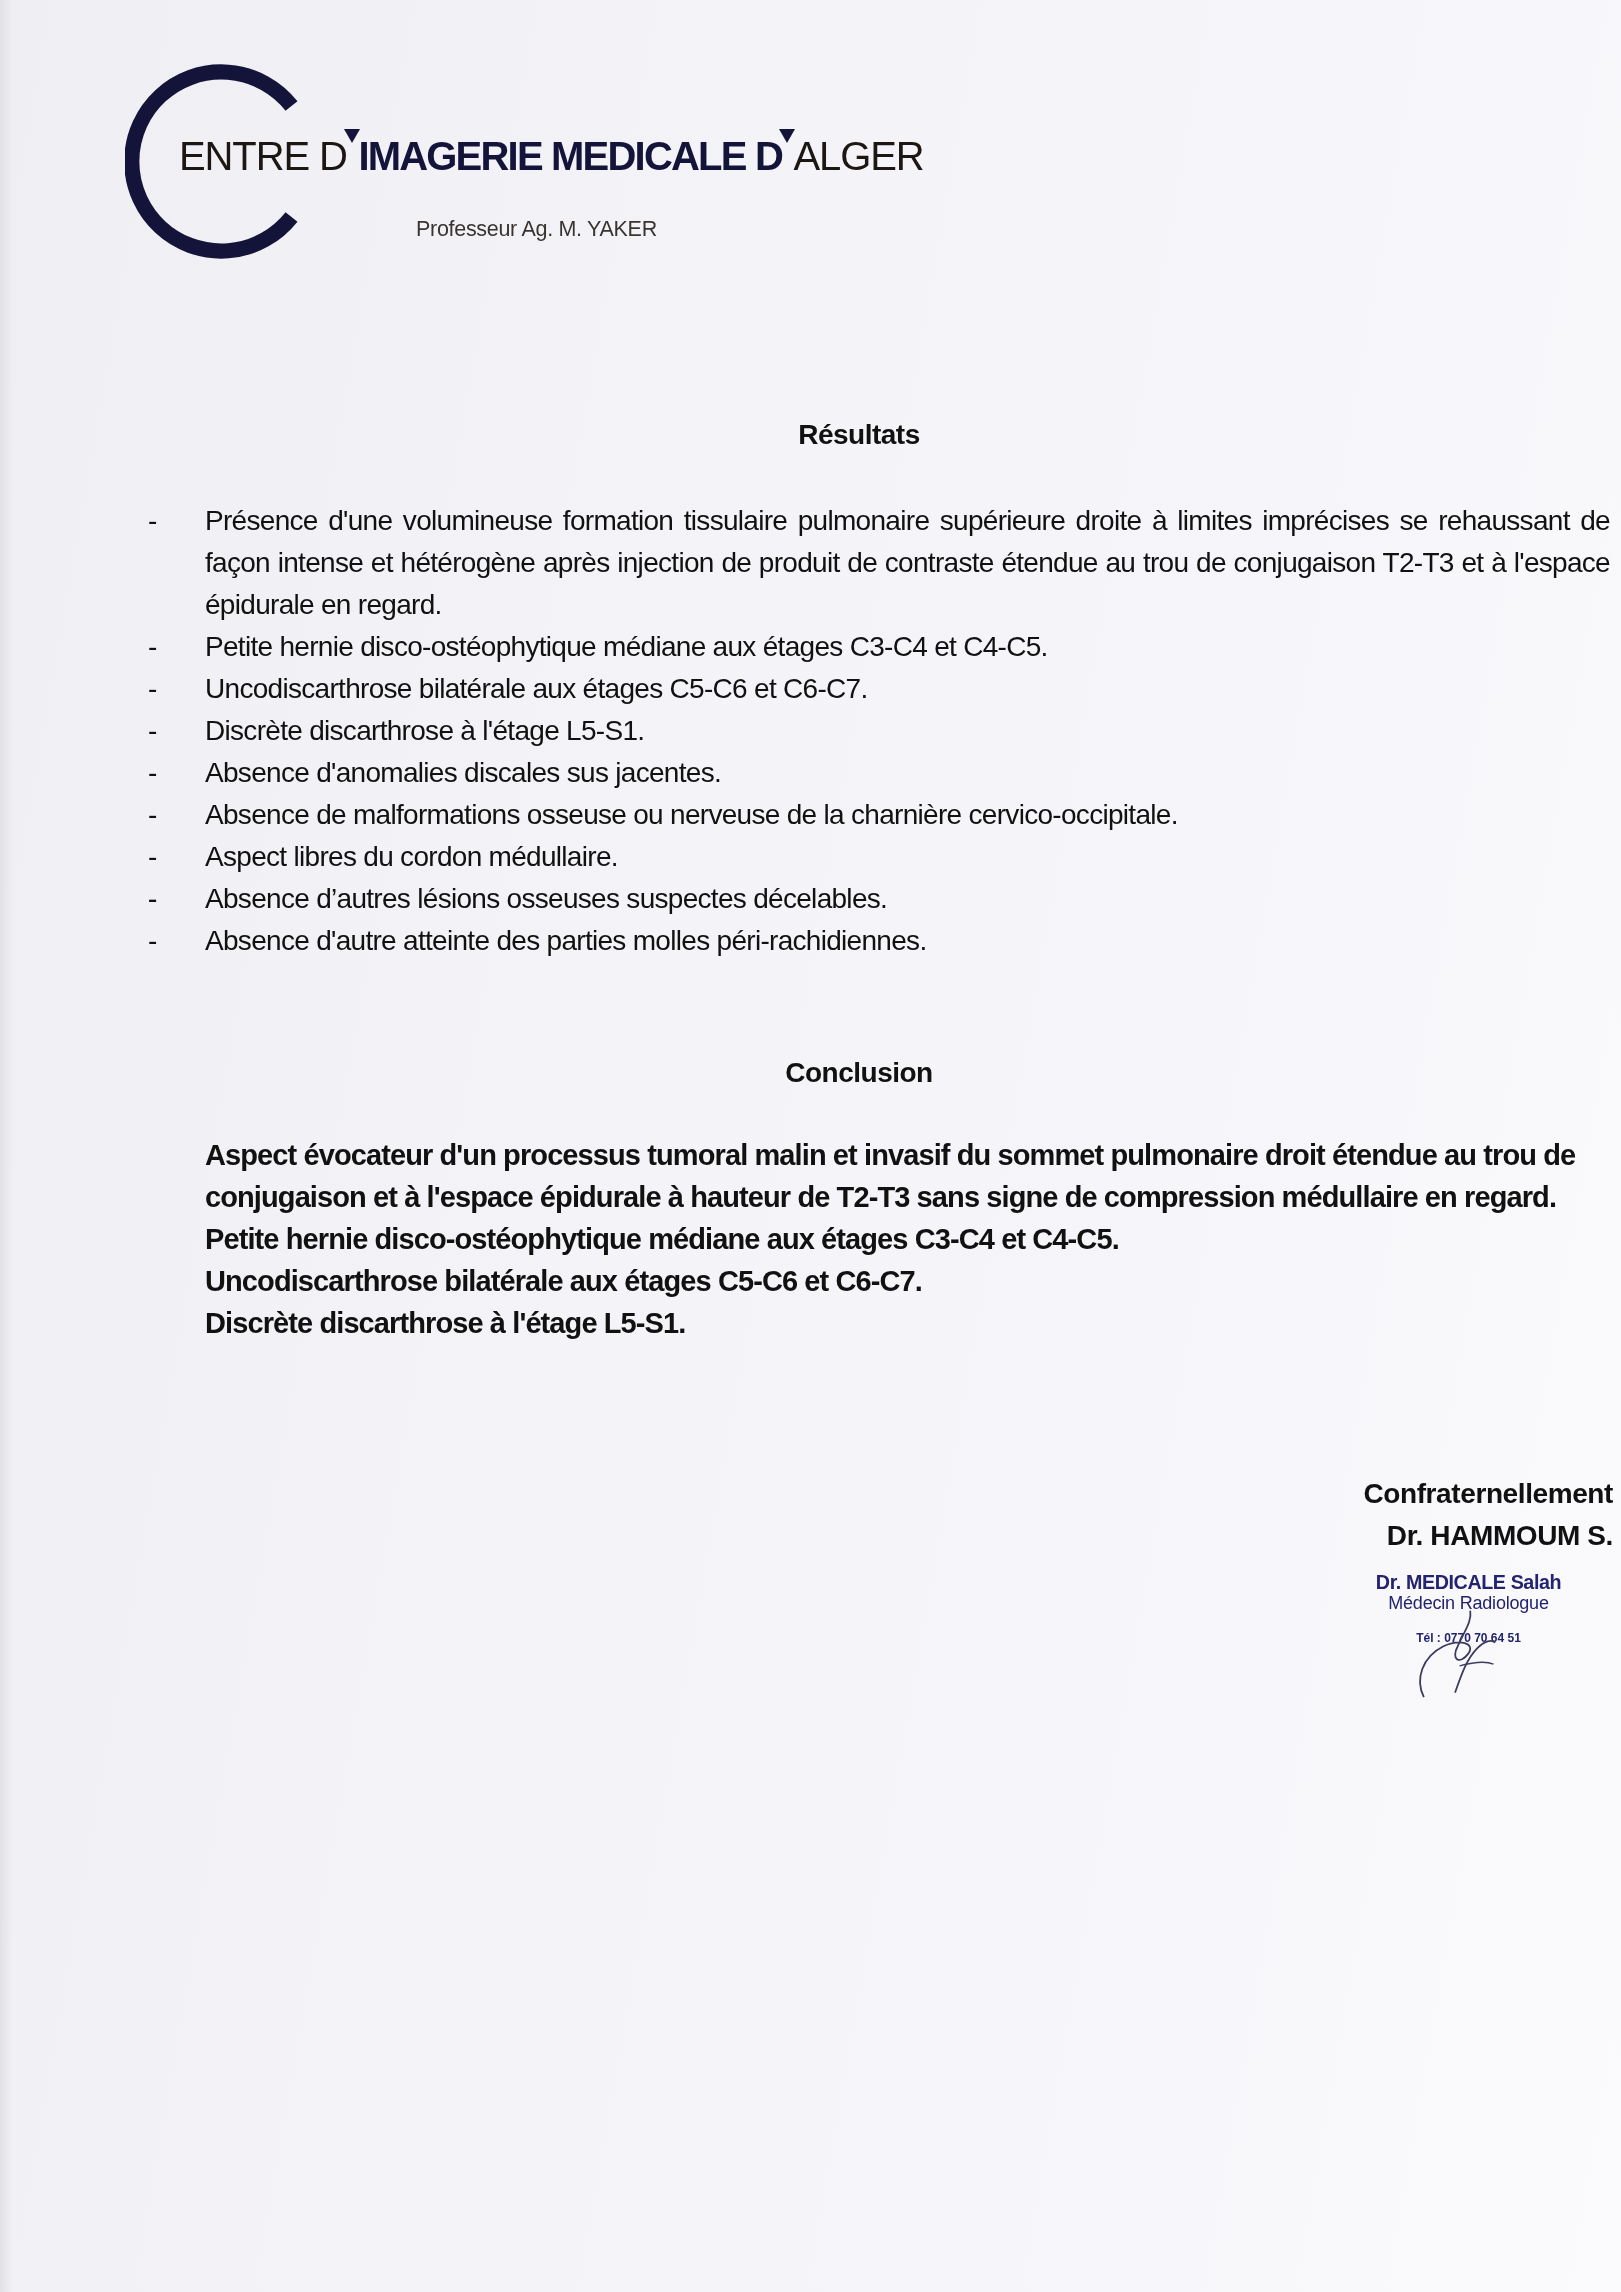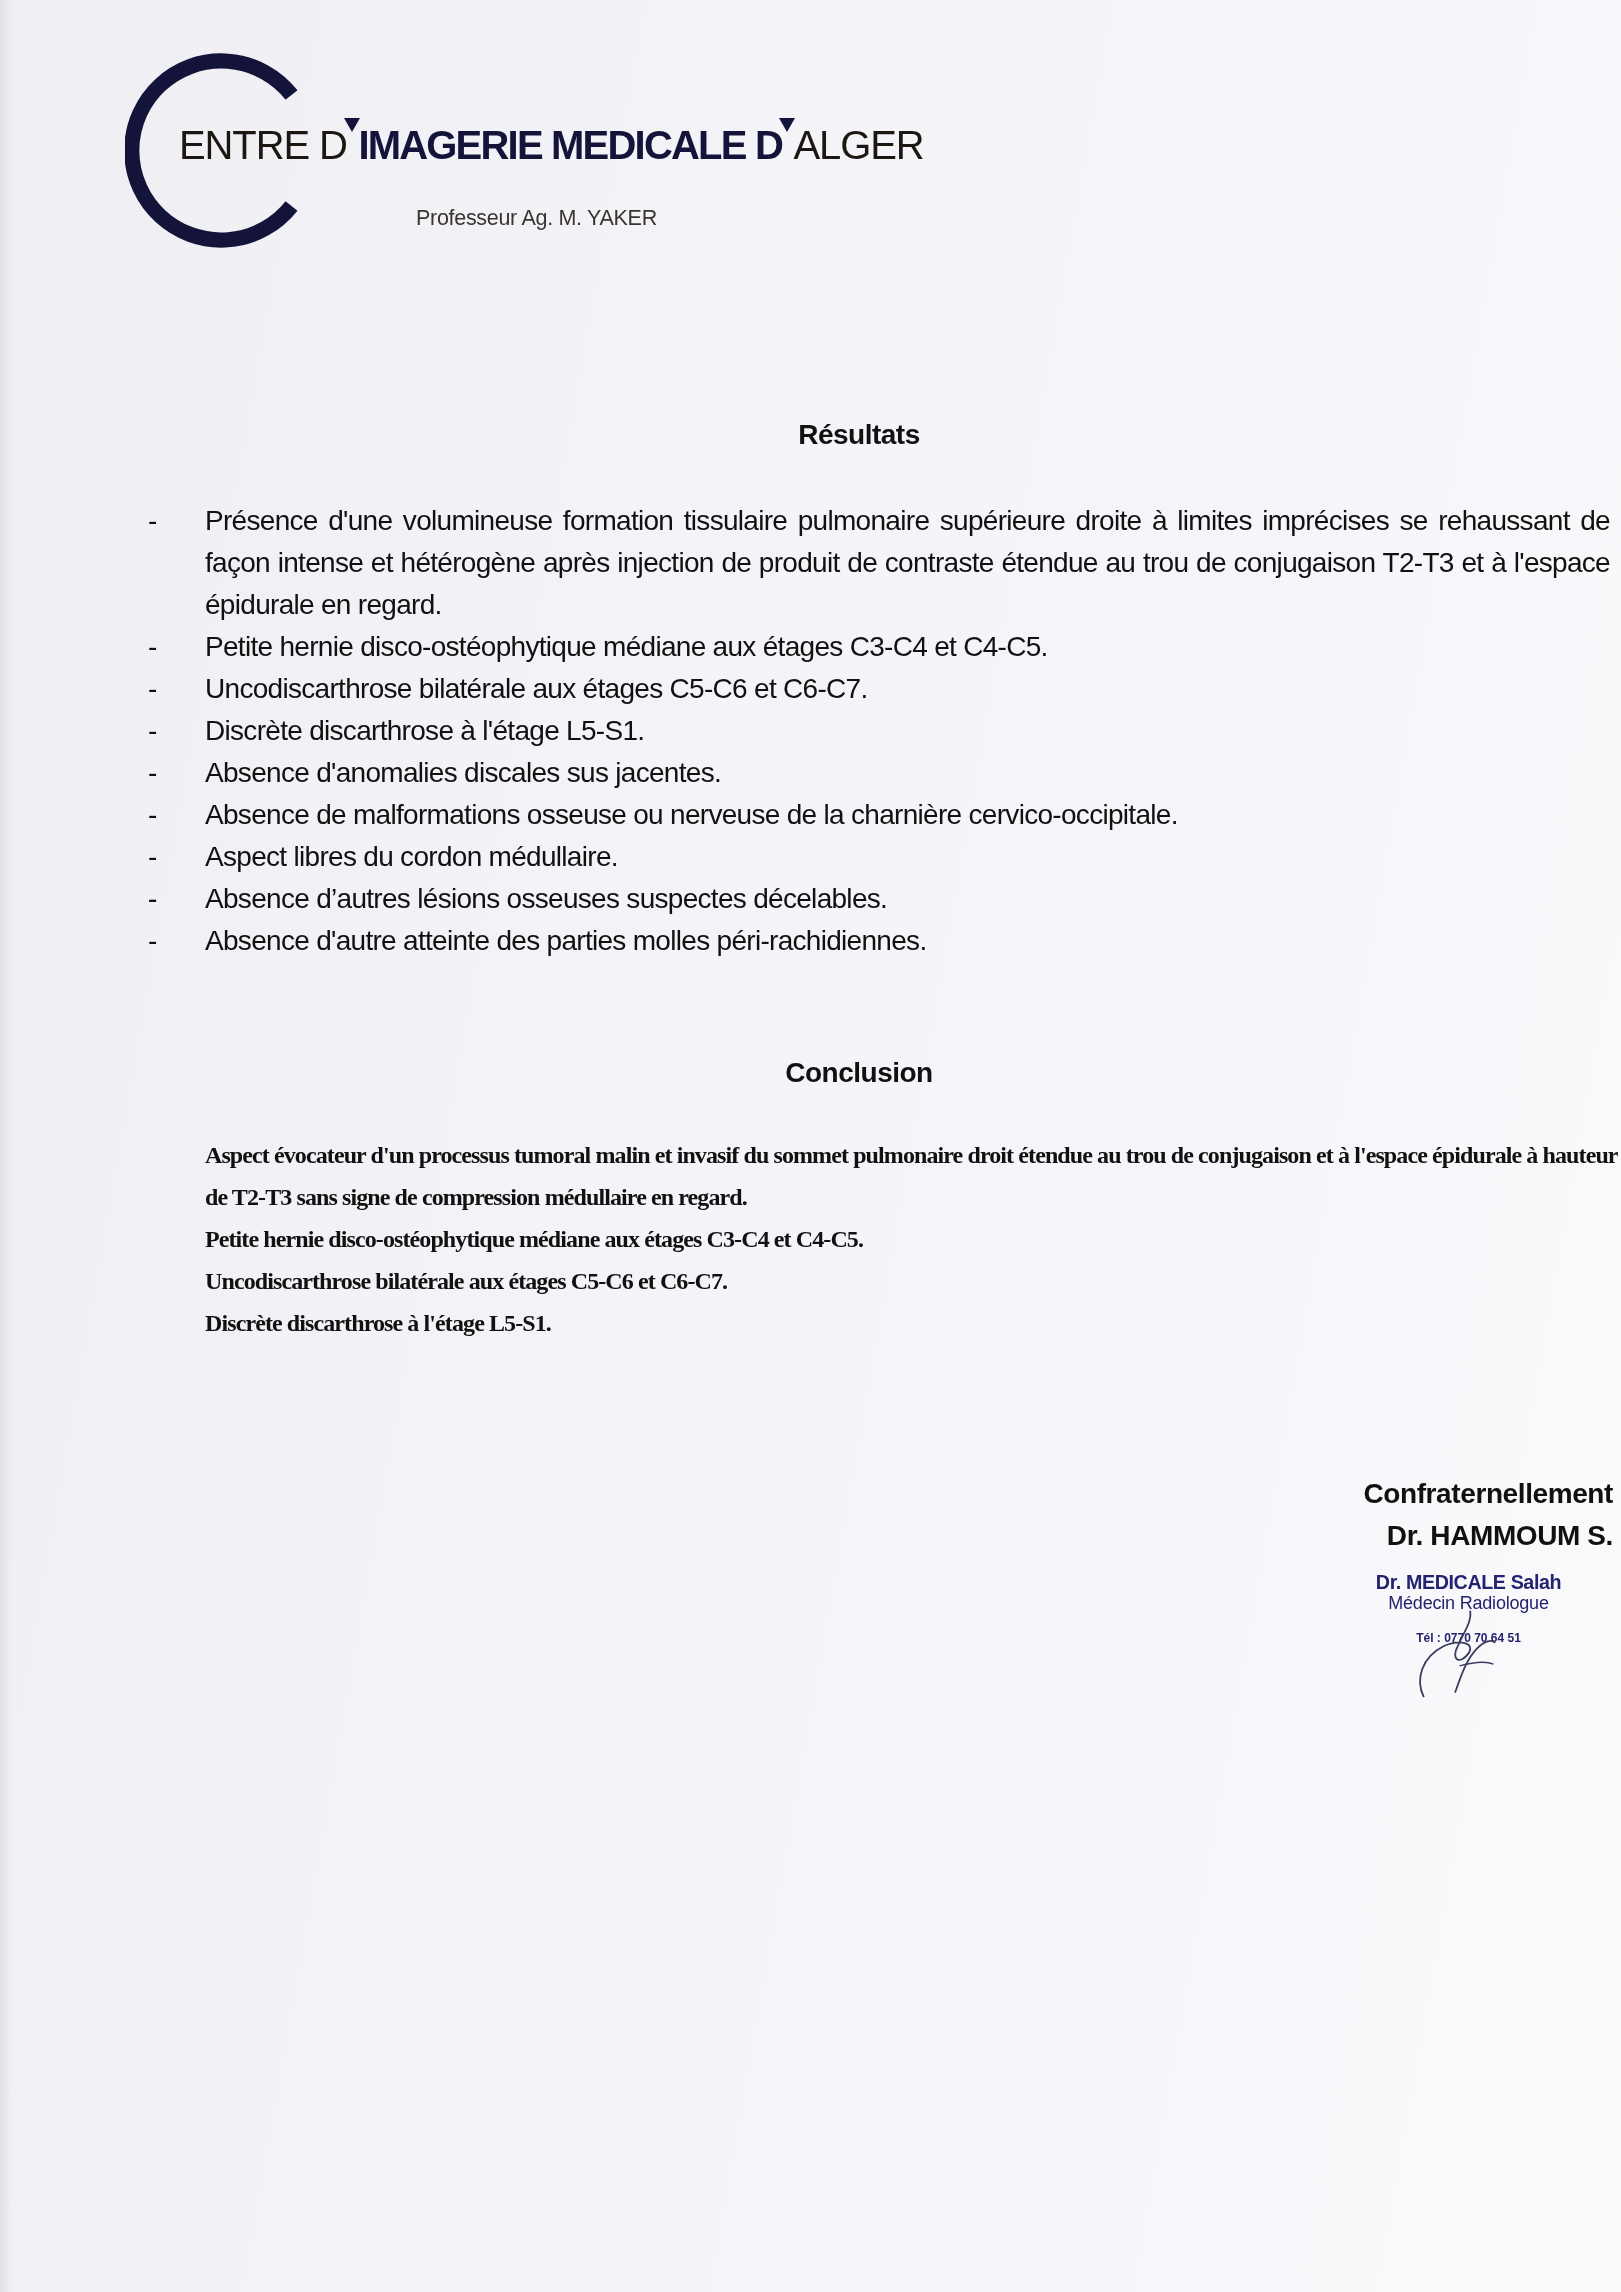--- a/index.html
+++ b/index.html
@@ -19,21 +19,21 @@
       position: absolute;
       left: 0; top: 0; bottom: 0;
       width: 12.5px;
       background: linear-gradient(90deg, #e2e2e6, rgba(240,240,244,0));
     }
 
     
     .logo {
       position: absolute;
       left: 125px;
-      top: 52px;
+      top: 63px;
       width: 896px;
       height: 206px;
     }
     .logo-c {
       position: absolute;
       left: 0;
       top: 0;
     }
     .logo-title {
       position: absolute;
@@ -118,23 +118,23 @@
       display: block;
       text-align: justify;
       text-align-last: left;
     }
 
     .conclusion-block {
       position: absolute;
       left: 205px;
       top: 1134px;
       width: 1415px;
-      font-family: Liberation Serif, serif;
-      font-weight: 700;
-      font-size: 24px;
+      font-family: Liberation Sans, sans-serif;
+      font-weight: 700;
+      font-size: 29px;
       line-height: 42px;
       letter-spacing: -0.9px;
       color: #111;
     }
     .conclusion-block p {
       margin: 0;
     }
 
     
     .signoff {

